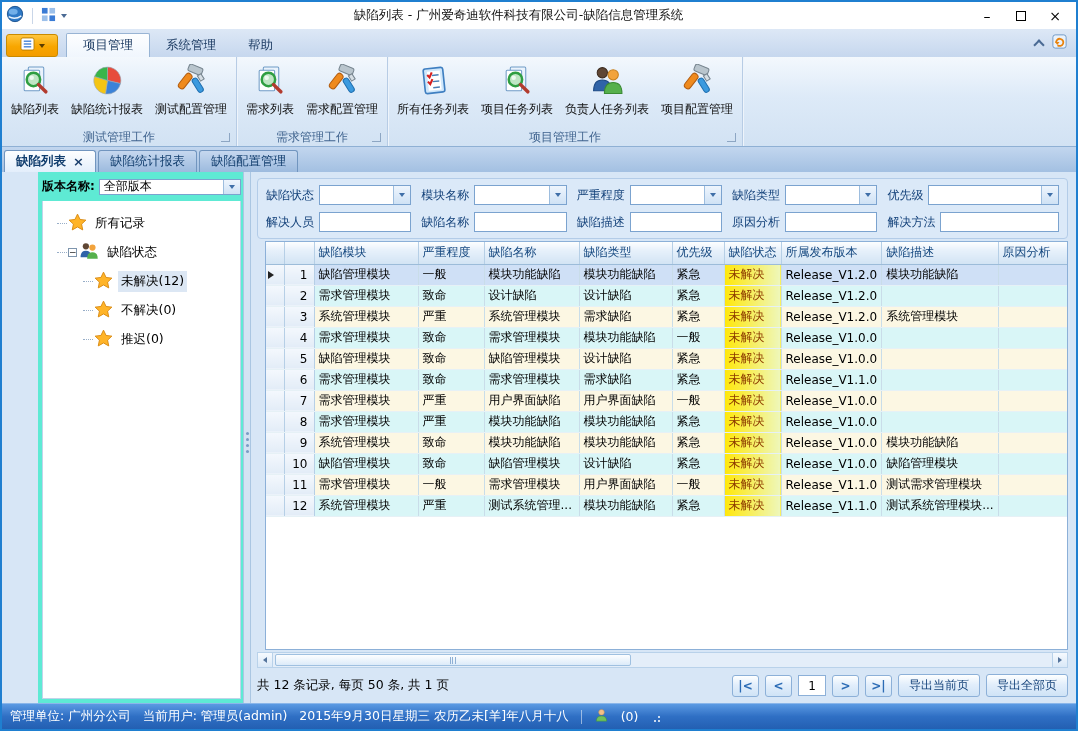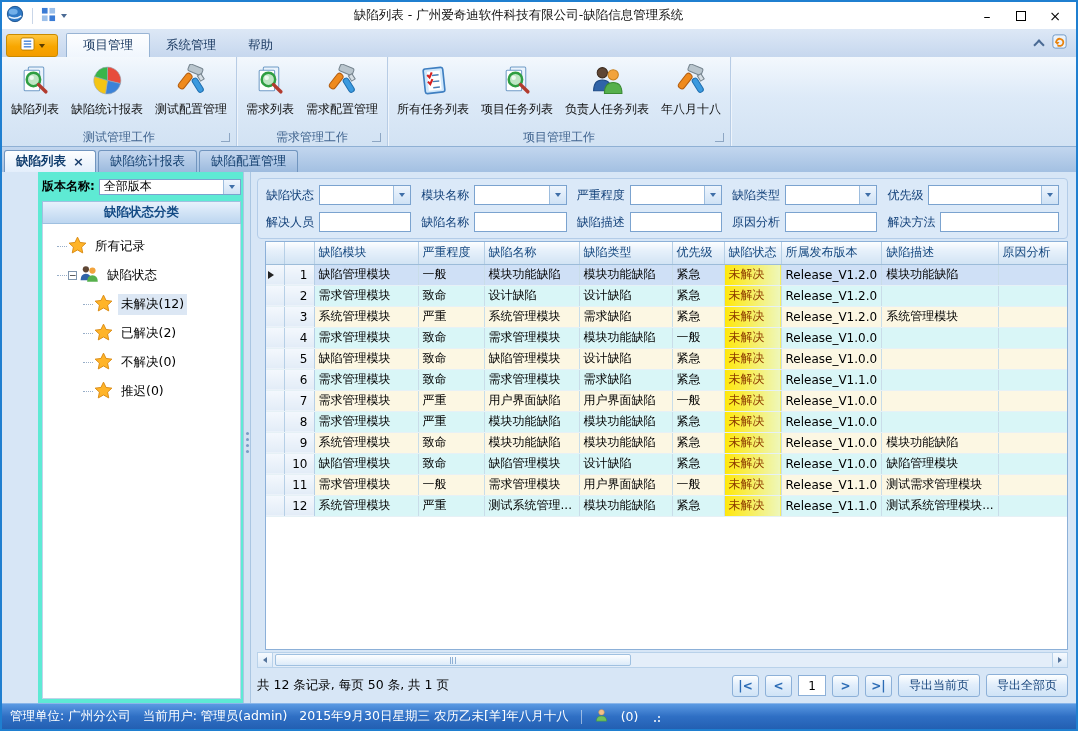--- a/index.html
+++ b/index.html
@@ -290,21 +290,21 @@
           </div>
           <div class="bigbtn">
             <span class="ic">
               <svg width="33" height="33" viewBox="0 0 32 32">
                 <rect x="13" y="2" width="14" height="7" rx="2" fill="#b9c5cd" stroke="#76848e" transform="rotate(22 20 5)"></rect>
                 <rect x="7" y="8" width="6.5" height="17" rx="3" fill="#ef8a1d" stroke="#b35c0e" transform="rotate(38 10 16)"></rect>
                 <rect x="19" y="13" width="5.5" height="15" rx="2.5" fill="#3b9adf" stroke="#1f6fb0" transform="rotate(-32 22 20)"></rect>
                 <rect x="23" y="10" width="4" height="6" fill="#d6dee4" stroke="#76848e" transform="rotate(-32 25 13)"></rect>
               </svg>
             </span>
-            <span class="lbl">年八月十八</span>
+            <span class="lbl">项目配置管理</span>
           </div>
         </div>
         <div class="gfoot">
           <span>项目管理工作</span>
           <span class="launcher"></span>
         </div>
       </section>
     </div>
 
   <div class="doc-tabs" id="docTabs">
@@ -325,21 +325,20 @@
     <div class="sidebar">
       <div class="version-row">
         <span class="vlabel">版本名称:</span>
         <div class="combo">
           <span class="val">全部版本</span>
           <span class="combo-btn">
               <span class="arrow-dn"></span>
             </span>
         </div>
       </div>
-      <div class="panel-header">缺陷状态分类</div>
       <div class="tree" id="tree">
           <div class="titem lvl1">
             <span class="stub"></span>
             <span><svg width="19" height="19" viewBox="0 0 20 20">
                 <path d="M10 1.2 l2.7 5.6 6.1.7 -4.5 4.2 1.2 6.1 -5.5-3.1 -5.5 3.1 1.2-6.1 -4.5-4.2 6.1-.7 z" fill="#ffb428" stroke="#d98a12"></path>
               </svg></span>
             <span class="tlabel">所有记录</span>
           </div>
           <div class="titem lvl1">
             <span class="stub"></span>
@@ -351,27 +350,20 @@
                 <path d="M13 28.5 q0-10.5 8.5-10.5 q8.5 0 8.5 10.5 z" fill="#56b04c"></path>
               </svg></span>
             <span class="tlabel">缺陷状态</span>
           </div>
           <div class="titem lvl2 selected">
             <span class="stub"></span>
             <span><svg width="19" height="19" viewBox="0 0 20 20">
                 <path d="M10 1.2 l2.7 5.6 6.1.7 -4.5 4.2 1.2 6.1 -5.5-3.1 -5.5 3.1 1.2-6.1 -4.5-4.2 6.1-.7 z" fill="#ffb428" stroke="#d98a12"></path>
               </svg></span>
             <span class="tlabel">未解决(12)</span>
-          </div>
-          <div class="titem lvl2">
-            <span class="stub"></span>
-            <span><svg width="19" height="19" viewBox="0 0 20 20">
-                <path d="M10 1.2 l2.7 5.6 6.1.7 -4.5 4.2 1.2 6.1 -5.5-3.1 -5.5 3.1 1.2-6.1 -4.5-4.2 6.1-.7 z" fill="#ffb428" stroke="#d98a12"></path>
-              </svg></span>
-            <span class="tlabel">已解决(2)</span>
           </div>
           <div class="titem lvl2">
             <span class="stub"></span>
             <span><svg width="19" height="19" viewBox="0 0 20 20">
                 <path d="M10 1.2 l2.7 5.6 6.1.7 -4.5 4.2 1.2 6.1 -5.5-3.1 -5.5 3.1 1.2-6.1 -4.5-4.2 6.1-.7 z" fill="#ffb428" stroke="#d98a12"></path>
               </svg></span>
             <span class="tlabel">不解决(0)</span>
           </div>
           <div class="titem lvl2">
             <span class="stub"></span>

